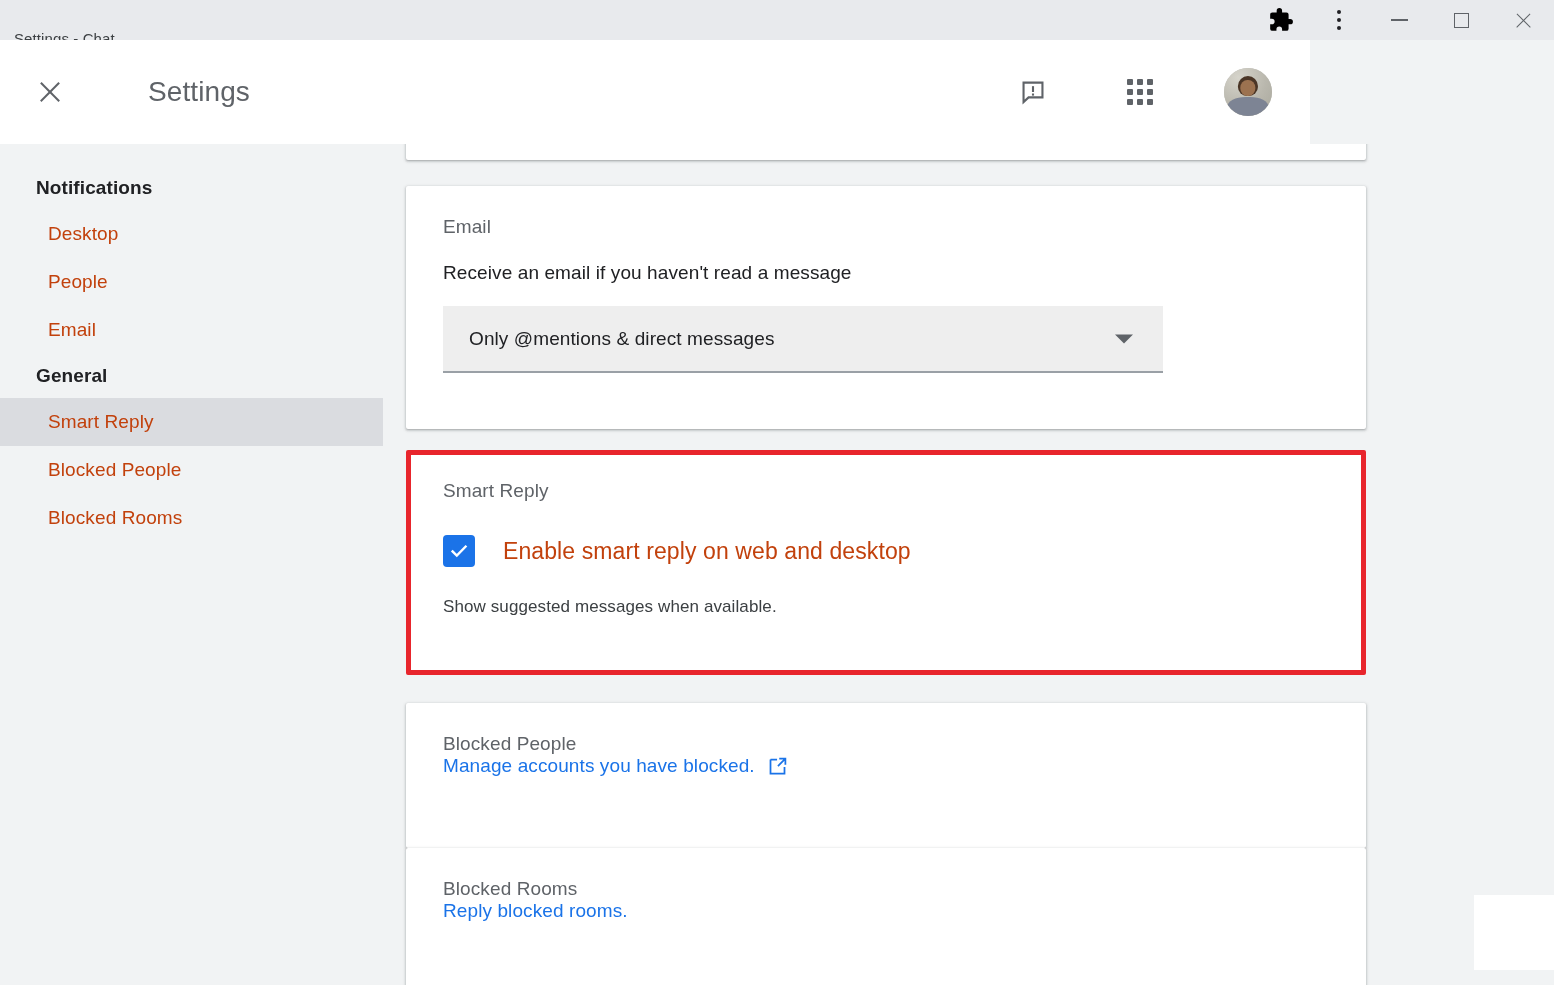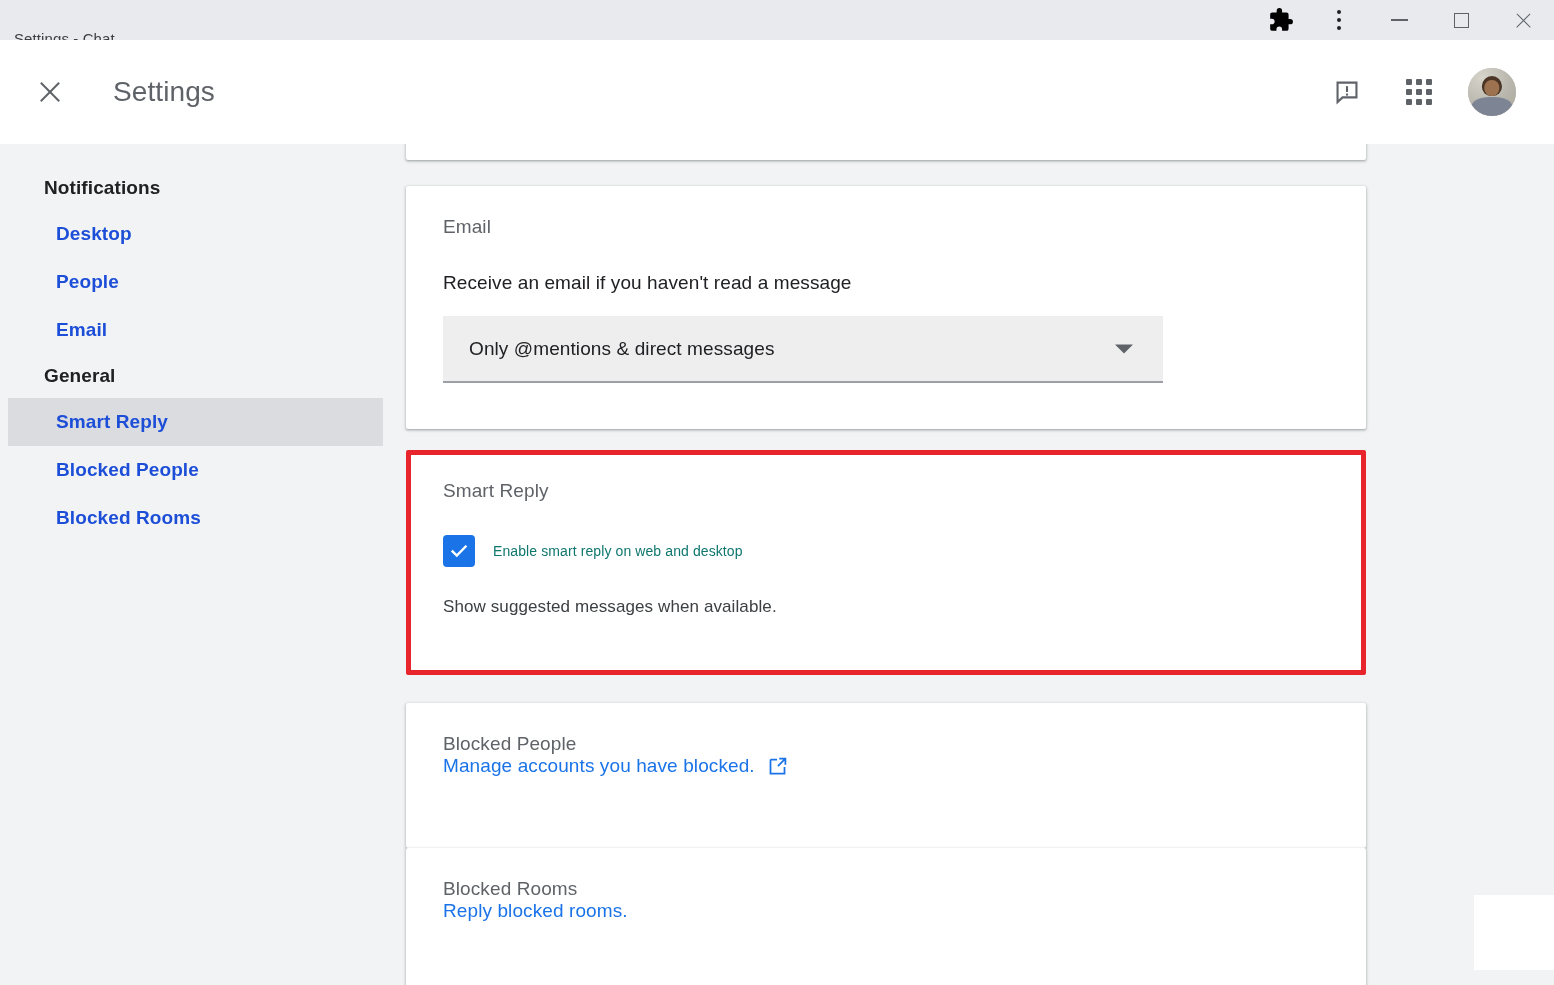--- a/index.html
+++ b/index.html
@@ -34,22 +34,22 @@
   .max-box{ width:15px; height:15px; border:1.6px solid #5f6368; display:block; }
   .x-close{ position:relative; width:19px; height:19px; display:block; }
   .x-close:before, .x-close:after{
     content:""; position:absolute; left:0; top:9px; width:19px; height:1.4px; background:#5f6368;
   }
   .x-close:before{ transform:rotate(45deg); }
   .x-close:after{ transform:rotate(-45deg); }
 
   
   .appheader{
-    position:absolute; left:0; top:40px; width:1554px; height:104px;
-    background:#ffffff; display:flex; align-items:center;
+    position:absolute; left:0; top:40px; width:1310px; height:104px;
+    background:#ffffff; display:flex; align-items:center;gap:35px;
   }
   .hdr-close{
     margin-left:30px; width:40px; height:40px;
     display:flex; align-items:center; justify-content:center; cursor:pointer;
   }
   .hdr-x{ position:relative; width:26px; height:26px; display:block; }
   .hdr-x:before, .hdr-x:after{
     content:""; position:absolute; left:0; top:12px; width:26px; height:2.1px; background:#5f6368;
   }
   .hdr-x:before{ transform:rotate(45deg); }
@@ -83,50 +83,50 @@
     background:#9c7250;
   }
   .avatar .body{
     position:absolute; left:50%; bottom:-6%; width:86%; height:46%;
     transform:translateX(-50%); border-radius:44% 44% 18% 18%;
     background:#7d8494;
   }
 
   
   .sidebar{
-    position:absolute; left:8px; top:144px; width:383px; height:841px;
+    position:absolute; left:0; top:144px; width:383px; height:841px;
     background:#f1f3f4; padding-top:22px;
   }
   .nav-section{
     height:44px; display:flex; align-items:center; padding-left:36px;
     font-size:19px; font-weight:bold; color:#202124; letter-spacing:.1px;
   }
   .nav-item{
     height:48px; display:flex; align-items:center; padding-left:48px;
-    font-size:19px; color:#1d4ed8; letter-spacing:.1px; cursor:pointer;font-weight:bold;
+    font-size:19px; color:#c2410c; letter-spacing:.1px; cursor:pointer;
   }
   .nav-item.selected{ background:#dadce0; }
 
   
   .content{
     position:absolute; left:383px; top:144px; width:1171px; height:841px;
     background:#f1f3f4; overflow:hidden;
   }
   .card{
     position:absolute; left:23px; width:960px;
     background:#ffffff; border-radius:2px;
     box-shadow:0 1px 2px rgba(60,64,67,.30), 0 1px 3px 1px rgba(60,64,67,.15);
   }
   .card-title{
     font-size:19px; color:#5f6368; letter-spacing:.1px;
     padding:30px 0 0 37px;
   }
   .card-body{ padding:0 0 0 37px; }
   .sub-text{
-    font-size:19px; color:#202124; letter-spacing:.1px; margin-top:34px;
+    font-size:19px; color:#202124; letter-spacing:.1px; margin-top:24px;
   }
   .helper-text{
     font-size:17px; color:#3c4043; letter-spacing:.1px; margin-top:37px;
   }
 
   
   #card-blank{ top:-12px; height:28px; }
 
   
   #card-email{ top:42px; height:243px; }
@@ -151,21 +151,21 @@
   }
   #card-smart .card-title{ padding-top:25px; padding-left:32px; }
   #card-smart .card-body{ padding-left:32px; }
   .check-row{ display:flex; align-items:center; margin-top:33px; }
   .checkbox{
     width:32px; height:32px; border-radius:4px; background:#1b73e8;
     display:flex; align-items:center; justify-content:center; cursor:pointer; flex:none;
   }
   .checkbox svg{ display:block; }
   .check-label{
-    font-size:14px; color:#0f766e; letter-spacing:.1px; margin-left:18px;
+    font-size:23px; color:#c2410c; letter-spacing:.1px; margin-left:28px;
   }
   #card-smart .helper-text{ margin-top:30px; }
 
   
   #card-people{ top:559px; height:145px; }
   
   #card-rooms{ top:704px; height:145px; }
 
   .link-row{ display:flex; align-items:center; }
   .link{

